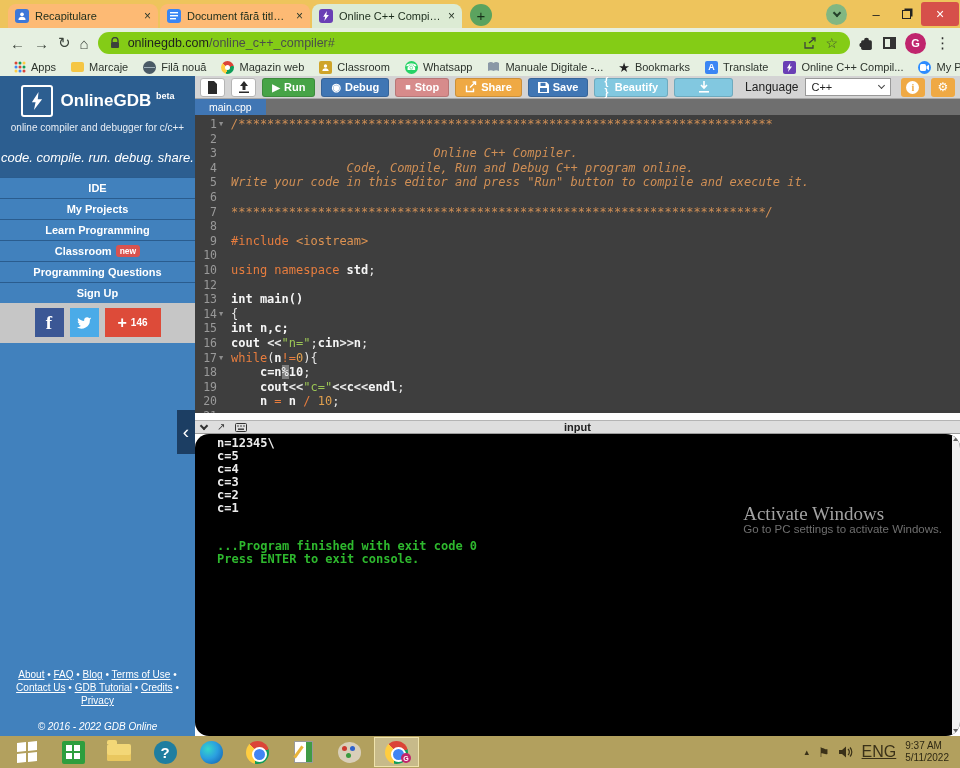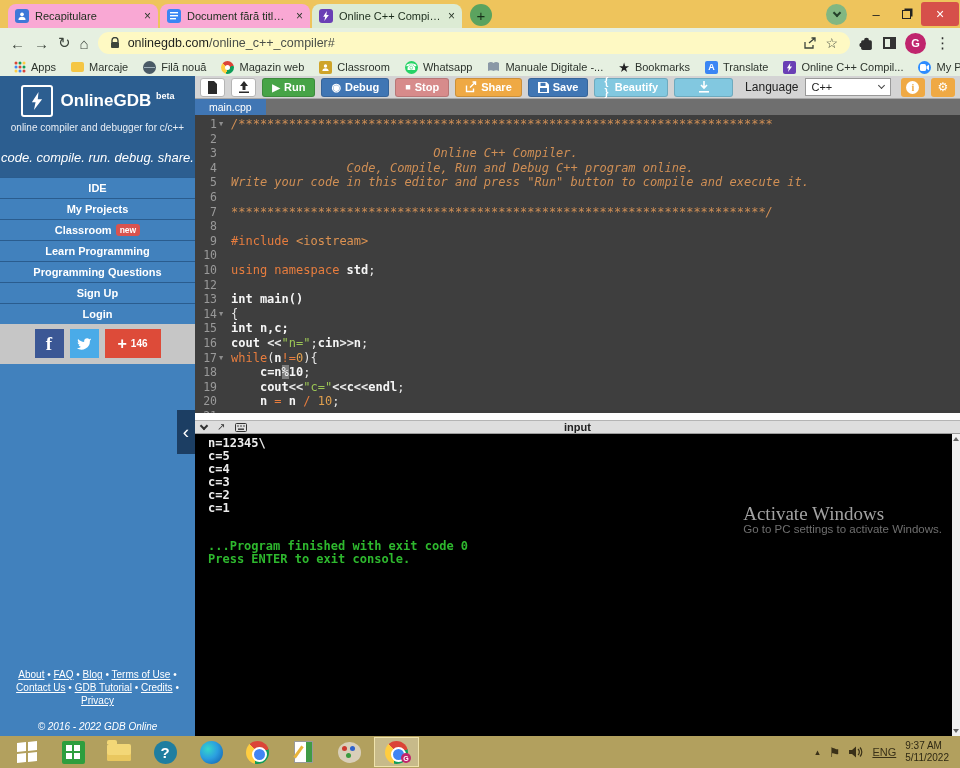--- a/index.html
+++ b/index.html
@@ -2,36 +2,36 @@
 <html><head>
 <meta charset="utf-8">
 <style>
   * { margin:0; padding:0; box-sizing:border-box; }
   body { font-family:"Liberation Sans", sans-serif; background:#000; }
   #screen { width:960px; height:768px; position:relative; overflow:hidden; background:#fff; }
 
   
   .tabstrip { height:28px; background:#eec45c; display:flex; align-items:flex-end; padding-left:8px; position:relative; }
   .tab { width:150px; height:24px; border-radius:8px 8px 0 0; display:flex; align-items:center; gap:6px; padding:0 7px; margin-right:2px; font-size:11px; color:#1c2d1c; }
-  .tab.inactive { background:#f9a8d4; }
+  .tab.inactive { background:#fdba74; }
   .tab.active { background:#dcebd4; }
   .tab .tab-title { flex:1; white-space:nowrap; overflow:hidden; text-overflow:ellipsis; }
   .tab .tab-close { font-size:12px; color:#2a382a; cursor:default; }
   .fav { width:14px; height:14px; flex:none; display:inline-flex; align-items:center; justify-content:center; border-radius:3px; }
   .newtab-btn { width:22px; height:22px; border-radius:50%; background:#5ba35f; color:#17301a; font-size:15px; display:flex; align-items:center; justify-content:center; margin:0 0 2px 6px; }
   .win-controls { position:absolute; right:0; top:0; height:28px; display:flex; align-items:center; gap:0; }
   .tabsearch { width:21px; height:21px; border-radius:50%; background:#82b782; display:flex; align-items:center; justify-content:center; margin-right:14px; }
   .chev { width:6px; height:6px; border-right:2px solid #24402a; border-bottom:2px solid #24402a; transform:rotate(45deg); margin-top:-3px; }
   .wc { width:30px; height:24px; display:flex; align-items:center; justify-content:center; color:#222; font-size:13px; }
   .wc-restore span { width:9px; height:9px; border:1.5px solid #222; box-shadow:2px -2px 0 -0.5px #222; display:block; }
   .wc-close { width:38px; height:24px; background:#d6504a; color:#fff; border-radius:3px; margin-right:1px; font-size:14px; }
 
   .btoolbar { height:30px; background:#e6f0e1; display:flex; align-items:center; gap:9px; padding:0 10px; }
   .navg { font-size:15px; color:#3c443c; }
-  .addr { flex:1; height:22px; background:#fef9c3; border-radius:12px; display:flex; align-items:center; gap:8px; padding:0 12px; }
+  .addr { flex:1; height:22px; background:#84cc16; border-radius:12px; display:flex; align-items:center; gap:8px; padding:0 12px; }
   .addr .url { font-size:12.5px; color:#1e211e; }
   .addr .url .path { color:#4a4f4a; }
   .addr-spacer { flex:1; }
   .avatar { width:21px; height:21px; border-radius:50%; background:#c0256d; color:#fff; font-size:11px; font-weight:bold; display:flex; align-items:center; justify-content:center; }
   .sb-panel-icon { width:13px; height:12px; border:2px solid #333; background:linear-gradient(to right, transparent 50%, #333 50%); }
 
   .bookmarks { height:18px; background:#e6f0e1; display:flex; align-items:center; gap:15px; padding:0 14px; font-size:11px; color:#2c332c; white-space:nowrap; overflow:hidden;text-align:center; }
   .bm { display:flex; align-items:center; gap:5px; }
   .bmi { width:13px; height:13px; display:inline-flex; align-items:center; justify-content:center; border-radius:2px; flex:none; font-size:9px; }
 
@@ -97,21 +97,21 @@
   .num { color:#e2a14f; }
   .str { color:#9cc755; }
   .cur { color:#f8f8f8; background:#7d7d7d; }
 
   .divider { height:7px; background:#fff; }
   .iobar { height:14px; background:#dedede; border-top:1px solid #b4b4b4; border-bottom:1px solid #9c9c9c; position:relative; display:flex; align-items:center; gap:10px; padding:0 6px; }
   .iobar .chev { border-color:#333; margin-top:-2px; }
   .io-exp { font-size:10px; color:#333; line-height:10px; }
   .io-label { position:absolute; left:0; right:0; text-align:center; font-size:11px; font-weight:bold; color:#222; }
 
-  .console { flex:1; background:#000; color:#ececec; font-family:"DejaVu Sans Mono", monospace; font-size:12px; font-weight:bold; line-height:12.9px; padding:3px 13px; position:relative; overflow:hidden; }
+  .console { flex:1; background:#000; color:#ececec; font-family:"DejaVu Sans Mono", monospace; font-size:12px; font-weight:bold; line-height:12.9px; padding:3px 22px; position:relative; overflow:hidden;border-radius:14px; }
   .cline.green { color:#2eb82e; }
   .watermark { position:absolute; right:18px; top:74px; text-align:left; font-weight:normal; font-family:"Liberation Sans", sans-serif; }
   .watermark .w1 { font-size:19px; color:#a3a3a3;font-family:Liberation Serif, serif; }
   .watermark .w2 { font-size:11.5px; color:#6f6f6f; margin-top:2px; }
   .cscroll { position:absolute; right:0; top:0; bottom:0; width:8px; background:#f0f0f0; }
   .cscroll .up, .cscroll .dn { position:absolute; left:1px; width:0; height:0; border-left:3px solid transparent; border-right:3px solid transparent; }
   .cscroll .up { top:3px; border-bottom:4px solid #666; }
   .cscroll .dn { bottom:3px; border-top:4px solid #666; }
 
   
@@ -131,21 +131,21 @@
   .journal-icon { width:19px; height:22px; background:#fff; border:1px solid #9a9a9a; position:relative; }
   .journal-icon:before { content:""; position:absolute; right:0; top:0; bottom:0; width:6px; background:#3f9b45; }
   .journal-icon:after { content:""; position:absolute; left:2px; bottom:3px; width:3px; height:14px; background:#e8b43a; transform:rotate(35deg); }
   .paint-icon { width:23px; height:21px; border-radius:50% 50% 48% 52%; background:#d9cfb9; position:relative; }
   .paint-icon:before { content:""; position:absolute; left:4px; top:4px; width:5px; height:5px; border-radius:50%; background:#cc3a2f; box-shadow:8px 0 0 #2f62cc, 4px 7px 0 #3a9b3f; }
   .active-app { width:45px; height:30px; background:rgba(255,255,255,.28); border:1px solid #efe3ac; display:flex; align-items:center; justify-content:center; position:relative; margin-left:2px; }
   .active-app .gbadge { position:absolute; right:7px; bottom:3px; width:10px; height:10px; border-radius:50%; background:#c0256d; color:#fff; font-size:7px; font-weight:bold; display:flex; align-items:center; justify-content:center; }
   .tray { margin-left:auto; display:flex; align-items:center; gap:9px; padding-right:7px; color:#3a3118; }
   .tray .t-chev { font-size:9px; }
   .tray .t-flag { font-size:13px; }
-  .tray .t-lang { font-size:11px;text-decoration:underline; }
+  .tray .t-lang { font-size:16px;text-decoration:underline; }
   .clock { text-align:left; font-size:10px; line-height:12px; color:#2e2813; }
 </style>
 </head>
 <body>
 
 <div id="screen">
 
   <div class="tabstrip">
     <div id="tabs" style="display:flex;align-items:flex-end;">
         <div class="tab inactive">
@@ -308,25 +308,24 @@
               </svg>
           </div>
           <div class="brand"><span>OnlineGDB</span> <sup>beta</sup></div>
         </div>
         <div class="sb-sub">online compiler and debugger for c/c++</div>
       </div>
       <div class="sb-tag">code. compile. run. debug. share.</div>
       <div id="sb-menu">
           <div class="sb-item">IDE</div>
           <div class="sb-item">My Projects</div>
+          <div class="sb-item">Learn Programming</div>
           <div class="sb-item">Classroom<span class="badge-new">new</span></div>
-          <div class="sb-item">Learn Programming</div>
           <div class="sb-item">Programming Questions</div>
           <div class="sb-item">Sign Up</div>
-          <div class="sb-item">Login</div>
         </div>
       <div class="sb-social">
         <div class="soc soc-fb">f</div>
         <div class="soc soc-tw">
           <svg width="16" height="13" viewBox="0 0 16 13">
               <path d="M15 1.6c-.5.3-1.1.5-1.7.6A3 3 0 0 0 8.2 4.9C5.8 4.8 3.6 3.7 2.1 2 1.4 3.2 1.8 4.7 2.9 5.5c-.4 0-.9-.1-1.2-.3 0 1.3.9 2.4 2.2 2.7-.4.1-.8.1-1.2 0 .3 1.1 1.3 1.9 2.5 1.9A6 6 0 0 1 .8 11.2 8.5 8.5 0 0 0 13.9 3.7c.6-.4 1.1-1 1.1-2.1z" fill="#fff"></path>
             </svg>
         </div>
         <div class="soc soc-gp">
           <span class="plus">+</span>

